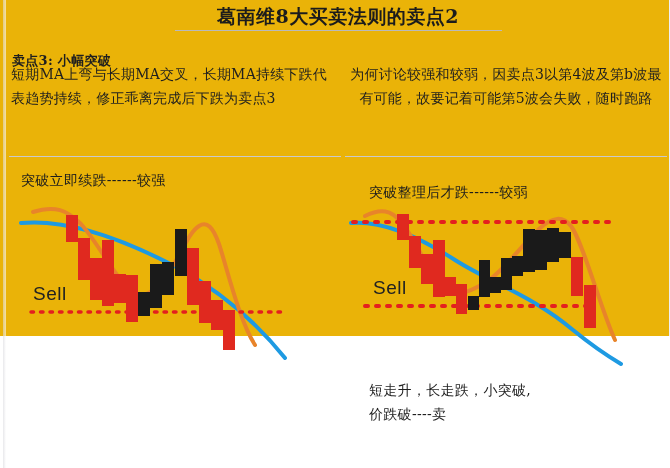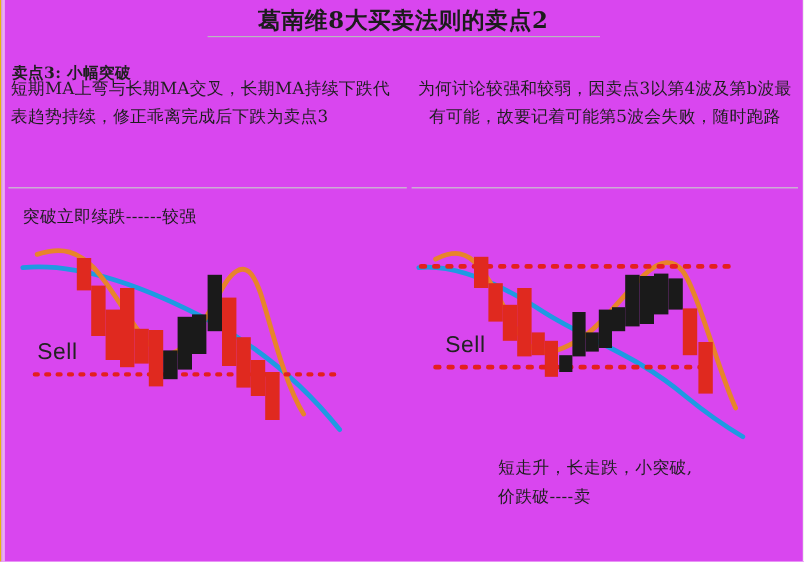--- a/index.html
+++ b/index.html
@@ -4,23 +4,23 @@
 <style>
   html,body{margin:0;padding:0;}
   body{
     width:670px;height:468px;
     background:#ffffff;
     font-family:"Liberation Sans","DejaVu Sans",sans-serif;
     overflow:hidden;
     position:relative;
   }
   .page{
-    position:absolute;left:0;top:0;width:670px;height:468px;
-    background:#d946ef;
-    border-left:1px solid #eab308;
+    position:absolute;left:0;top:0;width:670px;height:336px;
+    background:#eab308;
+    border-left:3px solid #eab308;
     border-right:1px solid #efeff1;
     box-sizing:border-box;
   }
   .title{
     position:absolute;left:0;top:4px;width:670px;
     text-align:center;
     font-size:19px;
     font-weight:700;
     color:#1c1c1c;
     letter-spacing:0.5px;
@@ -75,21 +75,21 @@
   }
   #sell-left{left:30px;top:283px;}
   #sell-right{left:370px;top:277px;}
   .mnemonic{
     position:absolute;left:366px;top:378px;width:300px;
     font-size:14px;line-height:24px;color:#1f1f1f;
     font-family:"DejaVu Serif","Liberation Serif",serif;
     letter-spacing:0.3px;
   }
   .mnemonic .m-line{display:block;}
-  .m-indent{padding-left:0px;margin-left:48px;}
+  .m-indent{padding-left:0px;}
   .edge-shadow{
     position:absolute;left:0;top:0;width:3px;height:468px;
     background:linear-gradient(to right,#d9d9de,#ffffff);
     opacity:.6;
   }
 </style>
 </head>
 <body>
 
 <div class="page">
@@ -101,20 +101,21 @@
 
   <div class="subtitle">卖点3: 小幅突破</div>
 
   <div class="para" id="para-left">短期MA上弯与长期MA交叉，长期MA持续下跌代表趋势持续，修正乖离完成后下跌为卖点3</div>
   <div class="para" id="para-right">为何讨论较强和较弱，因卖点3以第4波及第b波最有可能，故要记着可能第5波会失败，随时跑路</div>
 
   <div class="hrule" id="rule-a"></div>
   <div class="hrule" id="rule-b"></div>
 
   <div class="chart-caption" id="cap-left">突破立即续跌------较强</div>
+  <div class="chart-caption" id="cap-right">突破整理后才跌------较弱</div>
 
   <div class="chart" id="chart-left">
     <svg width="340" height="175" viewBox="0 0 340 175">
 
       <path d="M 18 25 C 70 20, 130 46, 175 70 C 215 92, 250 120, 282 160" fill="none" stroke="#1e9ae2" stroke-width="4" stroke-linecap="round"></path>
 
       <path d="M 30 14 C 52 7, 64 12, 78 26 C 96 46, 112 80, 128 93 C 140 103, 152 94, 166 74 C 178 56, 186 34, 196 28 C 204 23, 210 29, 216 46 C 224 70, 236 122, 252 147" fill="none" stroke="#e8842a" stroke-width="4" stroke-linecap="round"></path>
 
       <line x1="28" y1="114" x2="278" y2="114" stroke="#e41f1f" stroke-width="3.5" stroke-linecap="round" stroke-dasharray="2.5 7"></line>
 

